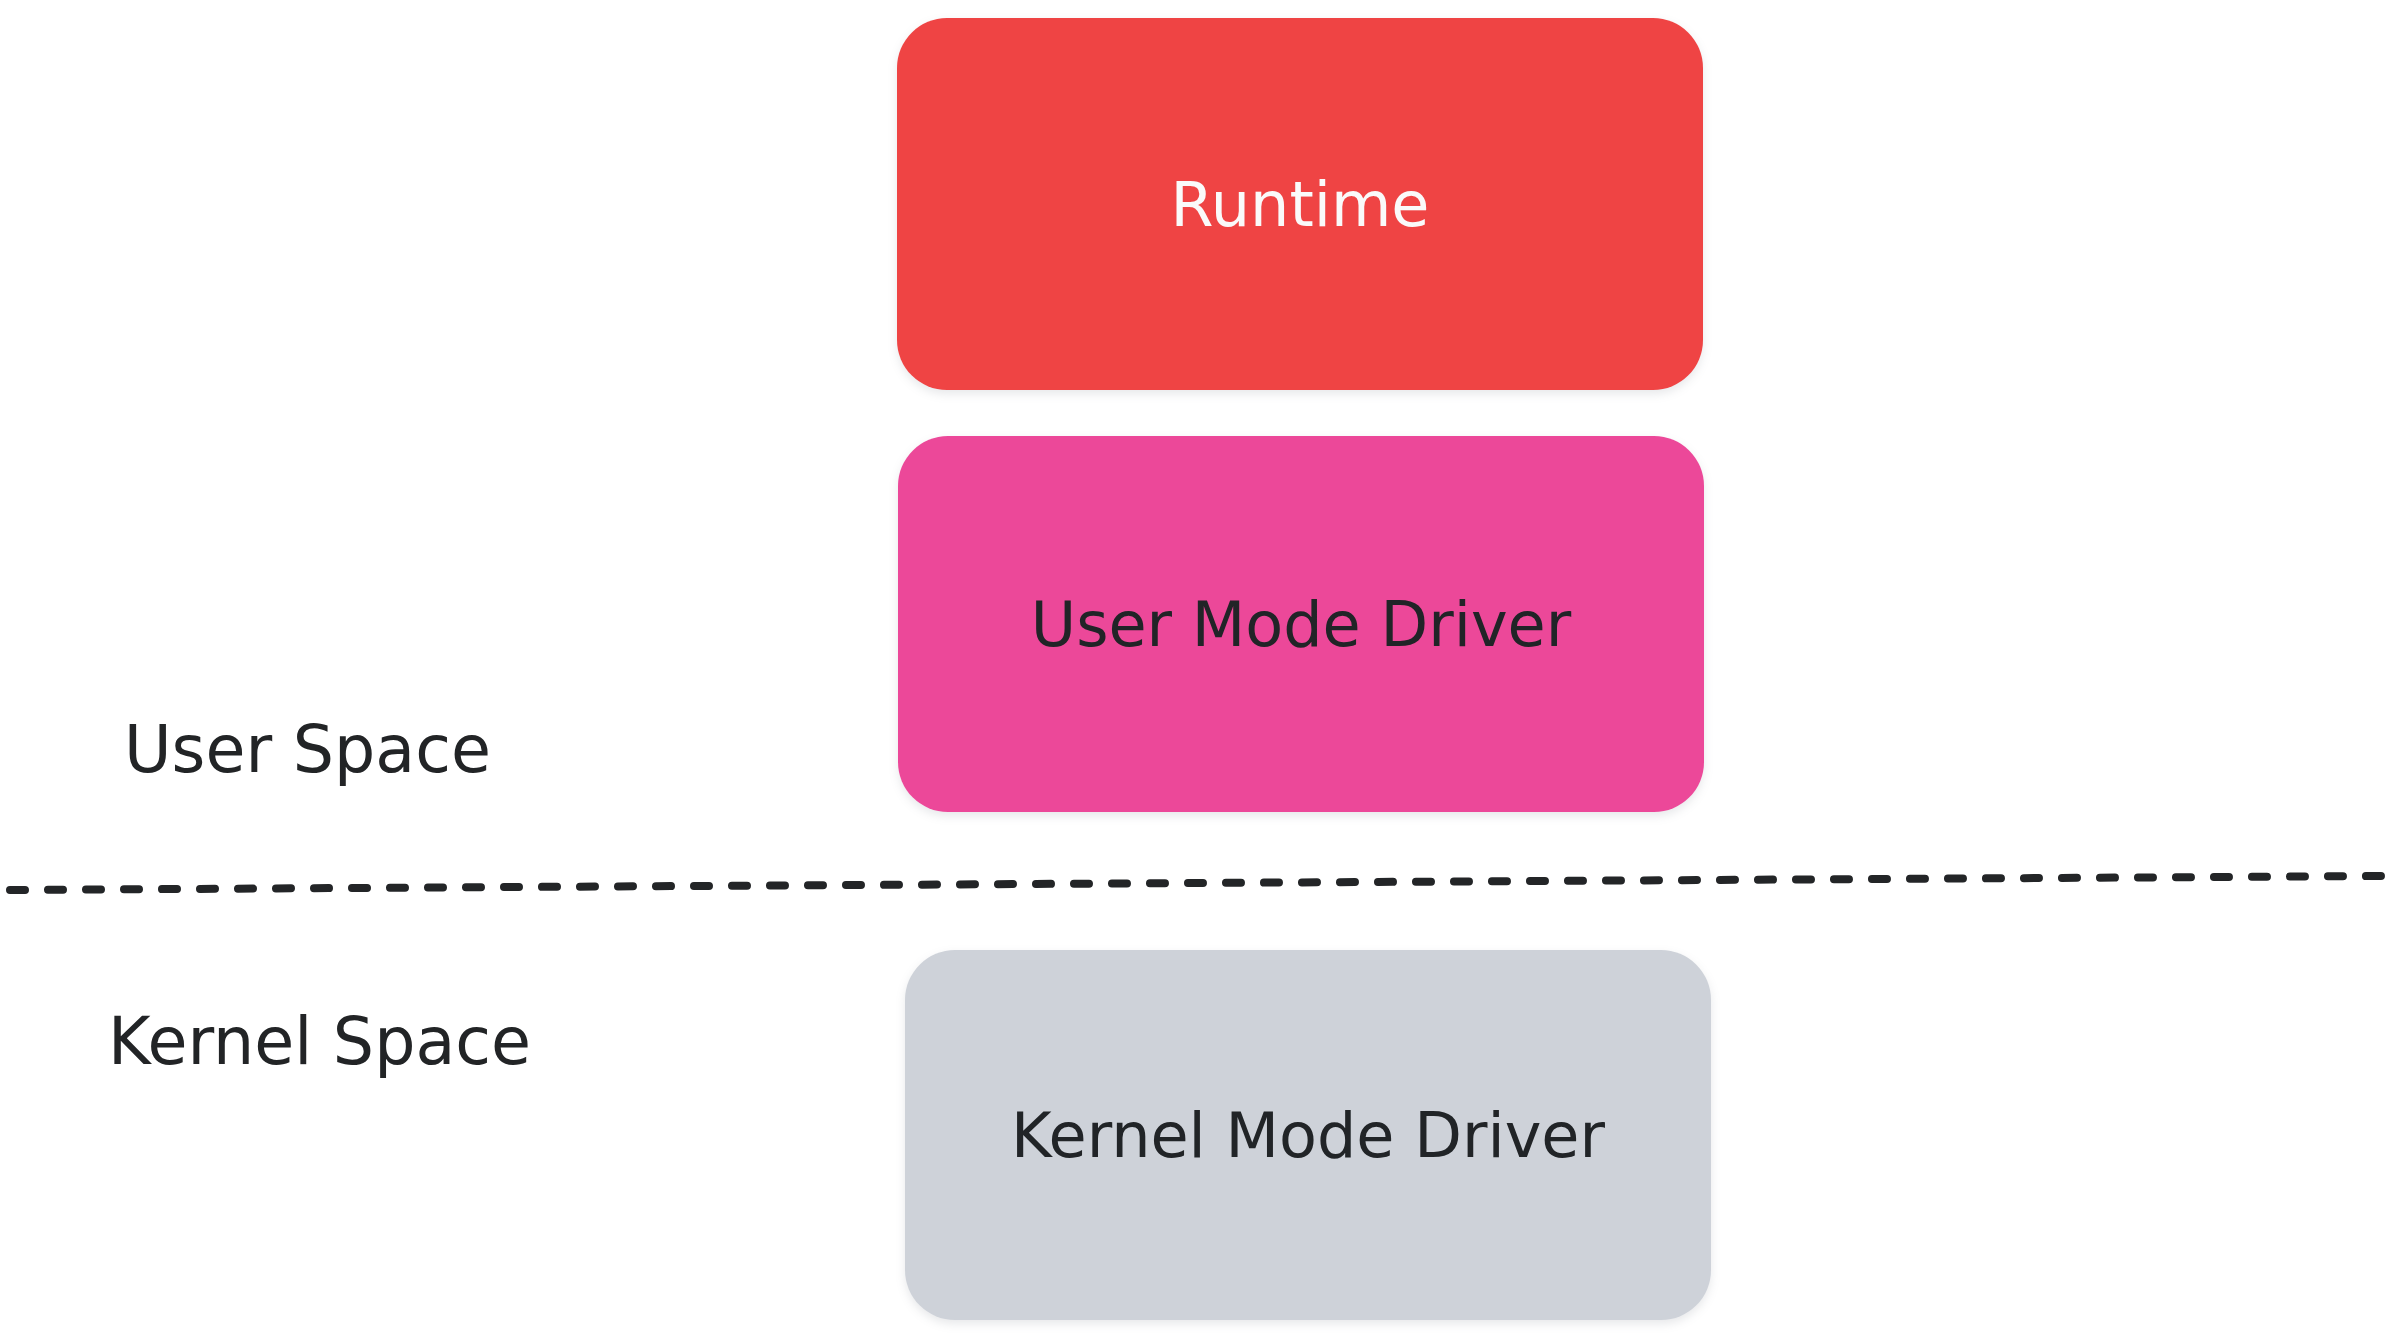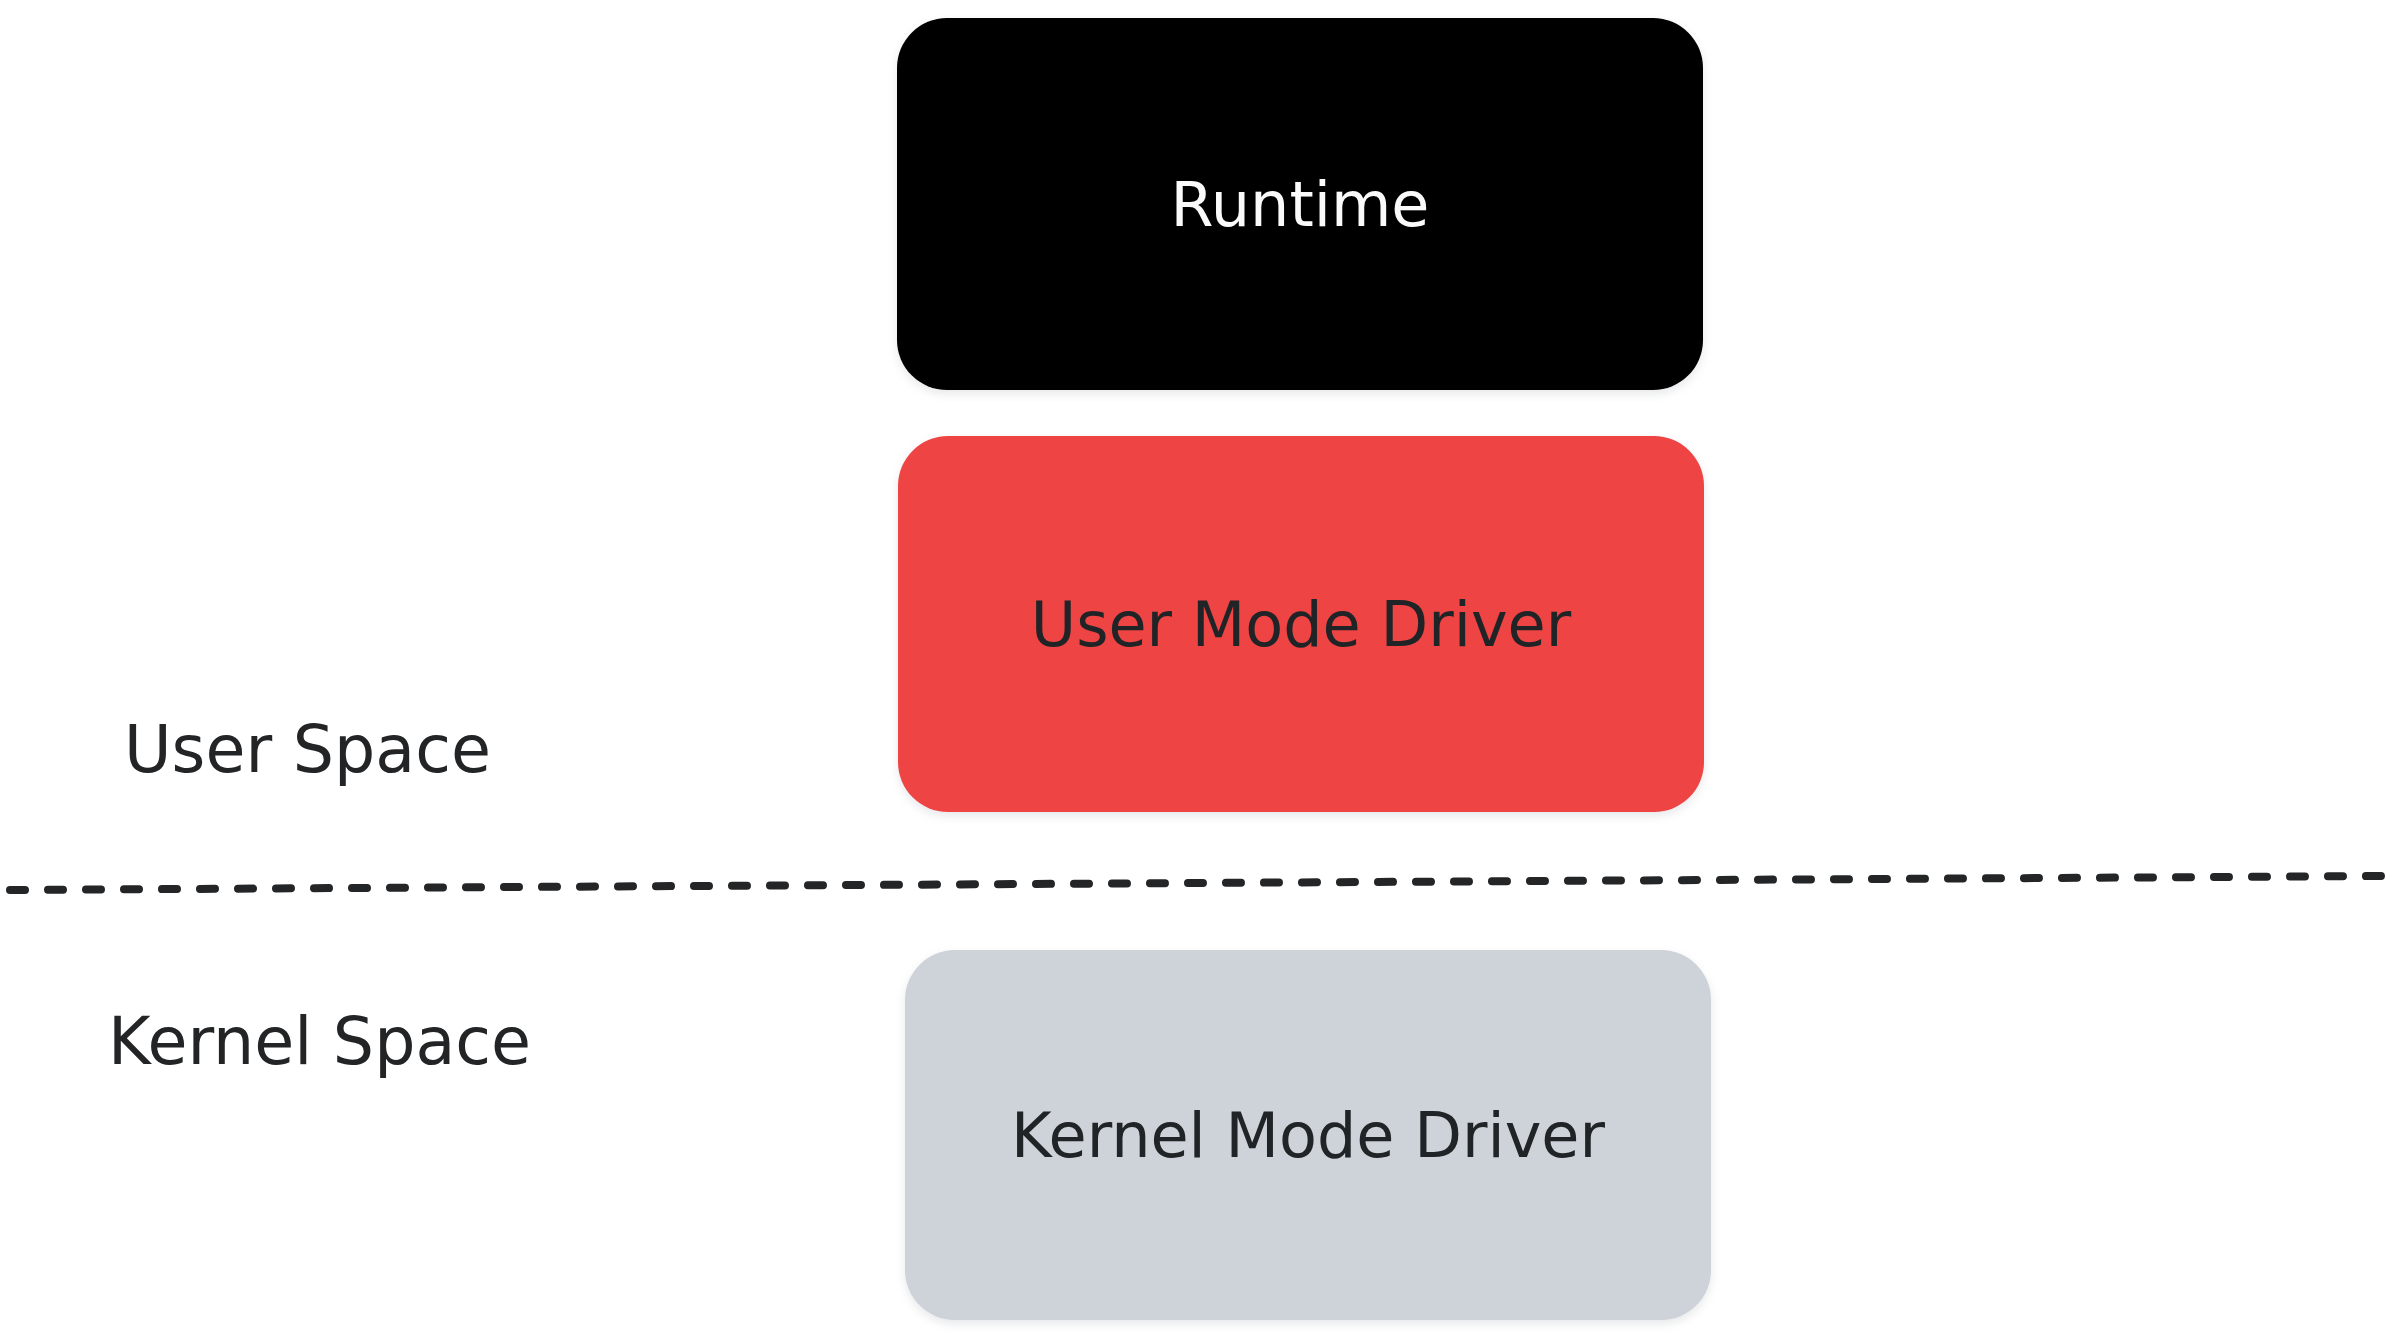--- a/index.html
+++ b/index.html
@@ -77,25 +77,25 @@
 <div class="canvas">
 
   <svg class="divider-svg" viewBox="0 0 2393 1342" xmlns="http://www.w3.org/2000/svg">
     <line x1="10" y1="890" x2="2387" y2="876" stroke="#232527" stroke-width="8" stroke-dasharray="15 23" stroke-linecap="round"></line>
   </svg>
 
   <div class="space-label space-label-user" style="color: rgb(34, 36, 38); margin-top: 48px;">User Space</div>
 
   <div class="space-label space-label-kernel" style="color: rgb(34, 36, 38);">Kernel Space</div>
 
-  <div class="box box-runtime" style="background-color: #000000;">
+  <div class="box box-runtime" style="background-color: #ef4444;">
     <span class="box-label" style="color: rgb(250, 250, 250);">Runtime</span>
   </div>
 
-  <div class="box box-user-mode-driver" style="background-color: #ef4444;">
+  <div class="box box-user-mode-driver" style="background-color: #ec4899;">
     <span class="box-label" style="color: rgb(33, 36, 39);">User Mode Driver</span>
   </div>
 
   <div class="box box-kernel-mode-driver" style="background-color: rgb(206, 210, 217);">
     <span class="box-label" style="color: rgb(33, 36, 39);">Kernel Mode Driver</span>
   </div>
 
 </div>
 
 </body></html>

